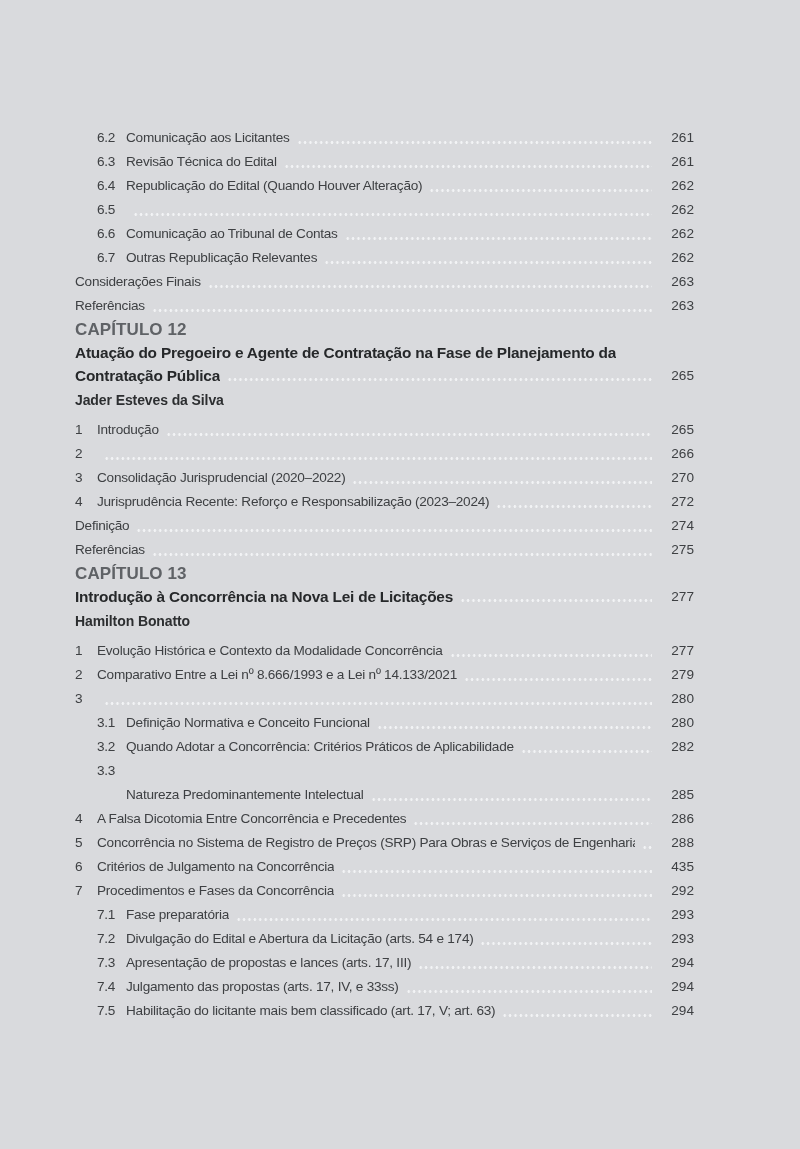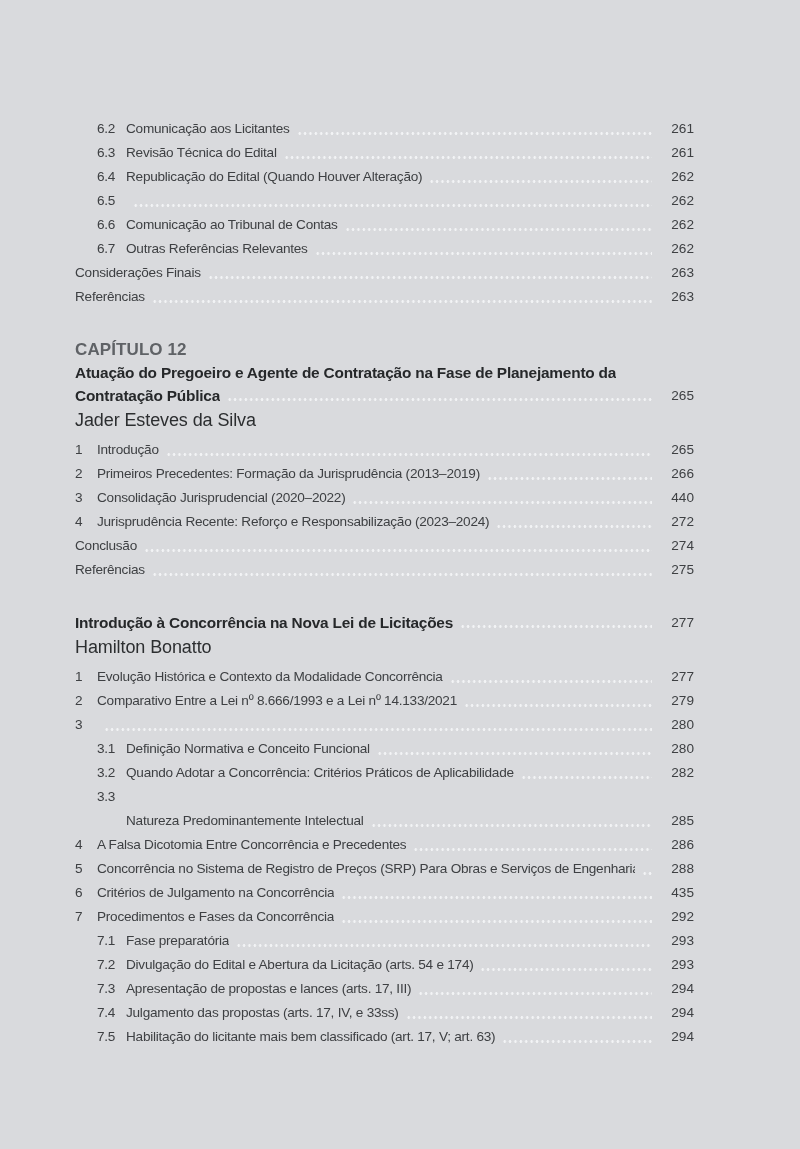--- a/index.html
+++ b/index.html
@@ -6,21 +6,21 @@
   body{
     width:800px;height:1149px;
     background:#d9dadd;
     font-family:"Liberation Sans","DejaVu Sans",sans-serif;
     color:#3e4043;
     overflow:hidden;
     position:relative;
   }
   .content{
     position:absolute;
-    left:75px;top:117px;right:106px;
+    left:75px;top:126px;right:106px;
   }
   .row{
     display:flex;
     align-items:baseline;
     line-height:24px;
     font-size:13.6px;
     letter-spacing:-0.25px;
     white-space:nowrap;
   }
   .num{flex:none;display:inline-block}
@@ -34,34 +34,34 @@
     min-width:8px;
     height:12px;
     align-self:flex-end;
     margin:0 6px 5px 7px;
     background-image:radial-gradient(circle,#f3f4f6 1.15px,rgba(243,244,246,0) 1.5px);
     background-size:5.4px 5.4px;
     background-repeat:repeat-x;
     background-position:left bottom;
   }
   .pg{flex:none;width:36px;text-align:right;letter-spacing:0}
-  .chapter{margin-top:29px}
+  .chapter{}
   .chapter-label{
     font-size:17px;font-weight:bold;color:#5f6266;
     line-height:23px;letter-spacing:0.1px;
   }
   .chapter-title-line{
     display:flex;align-items:flex-end;white-space:nowrap;
     font-weight:bold;color:#26282a;
     font-size:15.4px;line-height:23px;letter-spacing:-0.2px;
   }
   .chapter-title-line .pg{font-weight:normal;color:#3e4043;font-size:13.6px}
   .author{
-    font-weight:normal;color:#2c2e30;
-    font-size:18px;line-height:21px;
+    font-weight:bold;color:#2c2e30;
+    font-size:14px;line-height:21px;
     letter-spacing:-0.1px;
     margin:3px 0 7px;
   }
 </style>
 </head>
 <body>
 
 <div class="content" id="toc-root">
     <div class="row lv1">
       <span class="num">6.2</span>
@@ -87,21 +87,21 @@
       <span class="pg">262</span>
     </div>
     <div class="row lv1">
       <span class="num">6.6</span>
       <span class="title-text">Comunicação ao Tribunal de Contas</span>
       <span class="dots"></span>
       <span class="pg">262</span>
     </div>
     <div class="row lv1">
       <span class="num">6.7</span>
-      <span class="title-text">Outras Referências Relevantes</span>
+      <span class="title-text">Outras Republicação Relevantes</span>
       <span class="dots"></span>
       <span class="pg">262</span>
     </div>
     <div class="row lv0">
       <span class="title-text">Considerações Finais</span>
       <span class="dots"></span>
       <span class="pg">263</span>
     </div>
     <div class="row lv0">
       <span class="title-text">Referências</span>
@@ -120,48 +120,48 @@
       </div>
       <div class="author">Jader Esteves da Silva</div>
       <div class="row lv0">
         <span class="num">1</span>
         <span class="title-text">Introdução</span>
         <span class="dots"></span>
         <span class="pg">265</span>
       </div>
       <div class="row lv0">
         <span class="num">2</span>
-        <span class="title-text">Primeiros Precedentes: Formação da Jurisprudência (2013–2019)</span>
         <span class="dots"></span>
         <span class="pg">266</span>
       </div>
       <div class="row lv0">
         <span class="num">3</span>
         <span class="title-text">Consolidação Jurisprudencial (2020–2022)</span>
         <span class="dots"></span>
-        <span class="pg">440</span>
+        <span class="pg">270</span>
       </div>
       <div class="row lv0">
         <span class="num">4</span>
         <span class="title-text">Jurisprudência Recente: Reforço e Responsabilização (2023–2024)</span>
         <span class="dots"></span>
         <span class="pg">272</span>
       </div>
       <div class="row lv0">
-        <span class="title-text">Conclusão</span>
+        <span class="title-text">Definição</span>
         <span class="dots"></span>
         <span class="pg">274</span>
       </div>
       <div class="row lv0">
         <span class="title-text">Referências</span>
         <span class="dots"></span>
         <span class="pg">275</span>
       </div>
     </div>
     <div class="chapter">
+      <div class="chapter-label">CAPÍTULO 13</div>
       <div class="chapter-title-line">
         <span class="title-text">Introdução à Concorrência na Nova Lei de Licitações</span>
         <span class="dots"></span>
         <span class="pg">277</span>
       </div>
       <div class="author">Hamilton Bonatto</div>
       <div class="row lv0">
         <span class="num">1</span>
         <span class="title-text">Evolução Histórica e Contexto da Modalidade Concorrência</span>
         <span class="dots"></span>

